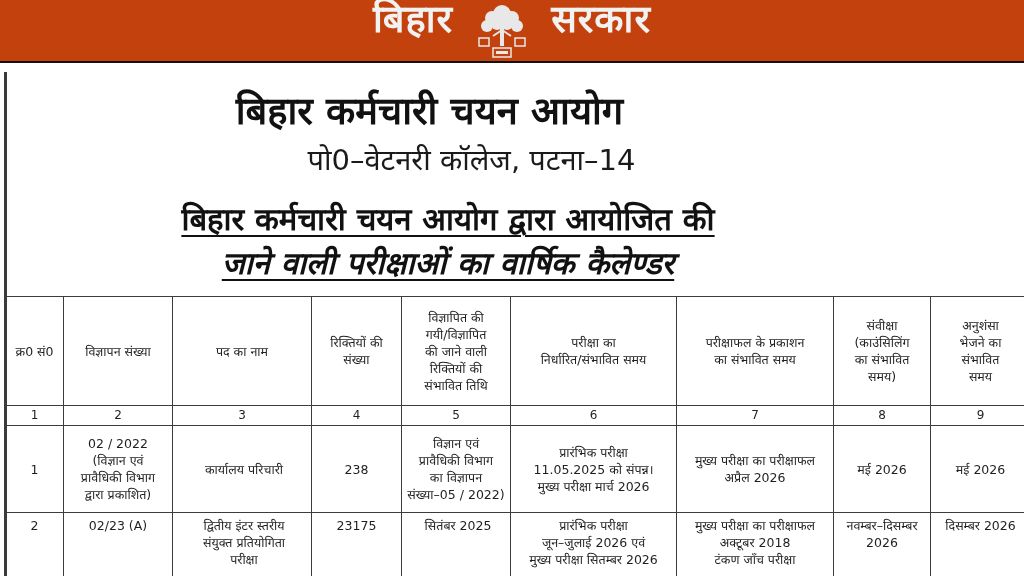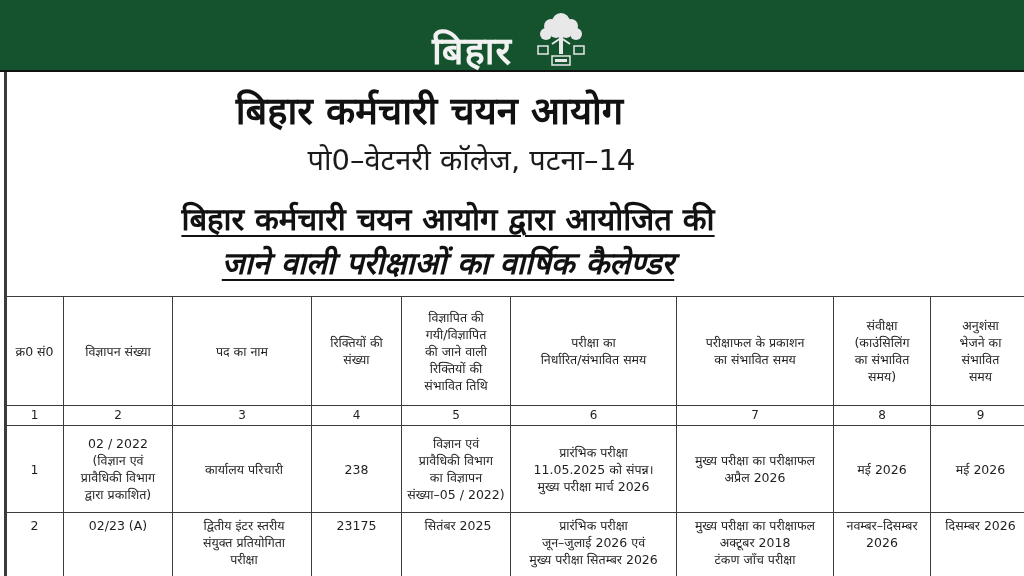--- a/index.html
+++ b/index.html
@@ -1,22 +1,22 @@
 <!DOCTYPE html>
 <html><head>
   <meta charset="utf-8">
   <style>
     * { box-sizing: border-box; margin: 0; padding: 0; }
     html, body { width: 1024px; height: 576px; overflow: hidden; background: #ffffff; }
     body { font-family: "DejaVu Sans", "Liberation Sans", sans-serif; color: #1a1a1a; position: relative; }
 
     .banner {
-      position: absolute; left: 0; top: 0; width: 1024px; height: 72px;
-      background: #14532d; border-bottom: 2px solid #111;
-      display: flex; align-items: flex-end; justify-content: center; gap: 18px;
+      position: absolute; left: 0; top: 0; width: 1024px; height: 63px;
+      background: #c2410c; border-bottom: 2px solid #111;
+      display: flex; align-items: flex-start; justify-content: center; gap: 18px;
     }
     .banner-word {
       color: #f2f2f2; font-family: "DejaVu Sans", sans-serif; font-weight: bold;
       font-size: 38px; letter-spacing: 1px; line-height: 1;
     }
     .emblem { width: 62px; height: 62px; display: block; }
 
     .page {
       position: absolute; left: 4px; top: 72px; width: 1020px; height: 504px;
       background: #ffffff; border-left: 3px solid #3a3a3a;
@@ -68,20 +68,21 @@
         <circle cx="26" cy="24" r="6"></circle>
         <circle cx="36" cy="24" r="6"></circle>
     </g>
     <rect x="29" y="26" width="4" height="20" fill="#e8e8e8"></rect>
     <path d="M31 30 L22 36 M31 30 L40 36" stroke="#e8e8e8" stroke-width="2"></path>
     <rect x="8" y="38" width="10" height="8" fill="none" stroke="#e8e8e8" stroke-width="1.5"></rect>
     <rect x="44" y="38" width="10" height="8" fill="none" stroke="#e8e8e8" stroke-width="1.5"></rect>
     <rect x="22" y="48" width="18" height="9" fill="none" stroke="#e8e8e8" stroke-width="1.5"></rect>
     <rect x="25" y="51" width="12" height="3" fill="#e8e8e8"></rect>
   </svg>
+  <span class="banner-word">सरकार</span>
 </div>
 
 <div class="page"></div>
 
 <div class="org-title">बिहार कर्मचारी चयन आयोग</div>
 <div class="org-address">पो0–वेटनरी कॉलेज, पटना–14</div>
 <div class="cal-title l1"><span>बिहार कर्मचारी चयन आयोग द्वारा आयोजित की</span></div>
 <div class="cal-title l2"><span>जाने वाली परीक्षाओं का वार्षिक कैलेण्डर</span></div>
 
 <table class="calendar">

